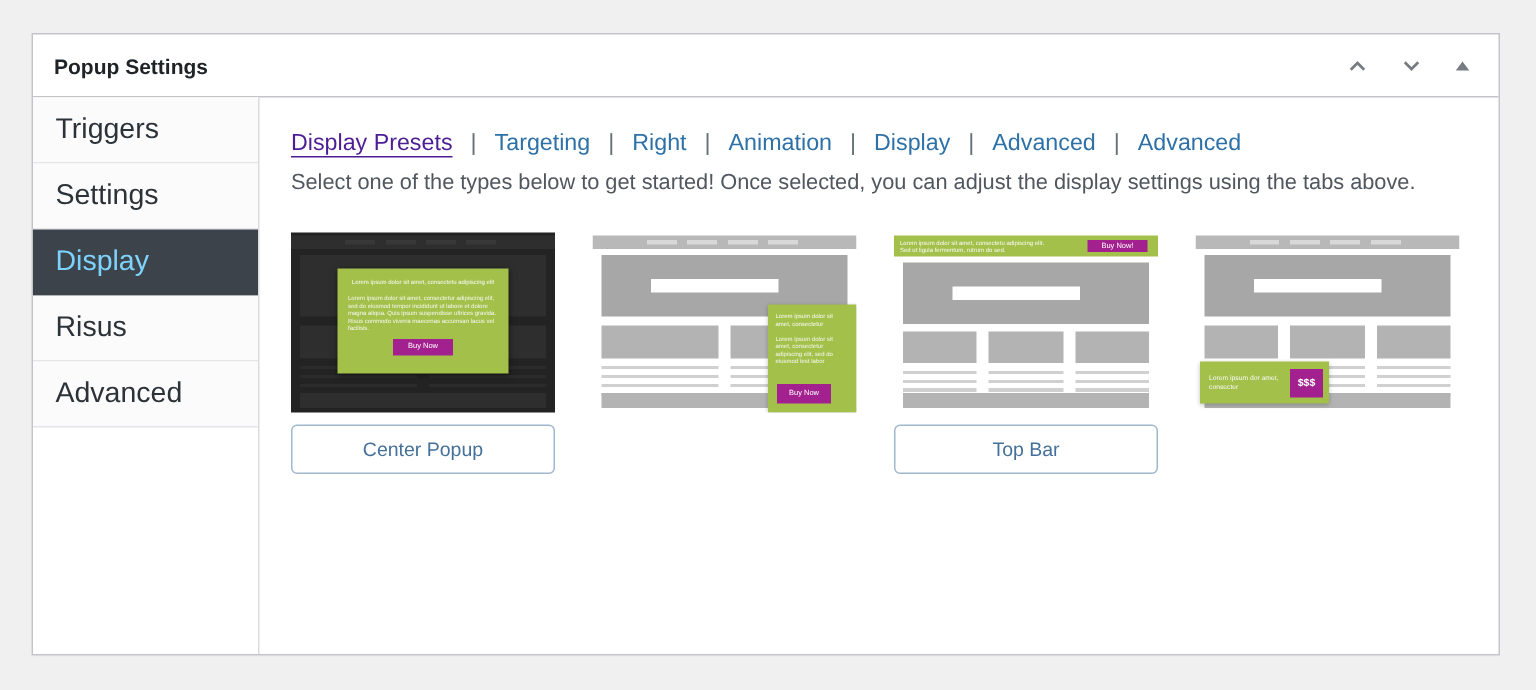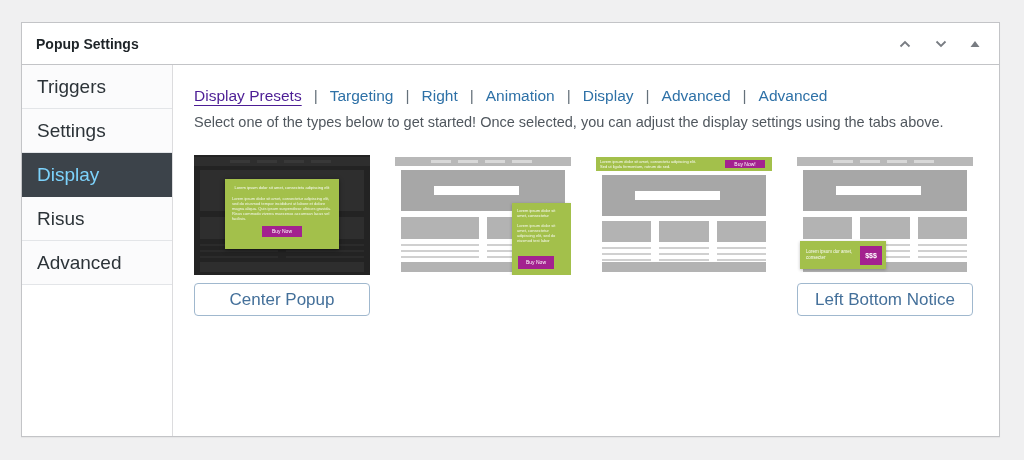--- a/index.html
+++ b/index.html
@@ -32,21 +32,21 @@
   .tab.active { color:#4c1d95; text-decoration:underline; text-underline-offset:4px; cursor:default; }
   .tab-sep { color:#65707a; margin:0 12px; }
 
   .description { margin-top:6px; font-size:14.5px; line-height:23px; color:#50575e; max-width:770px; }
 
   
   .presets { display:flex; gap:25px; margin-top:21px; }
   .preset { width:176px; }
   .thumb { position:relative; width:176px; height:120px; margin-bottom:8px; overflow:hidden; background:#fff; cursor:pointer; }
   .preset-btn { width:100%; height:33px; margin-top:0; background:#fff; border:1px solid #a0b8ce; border-radius:4px;
-                color:#44709a; font-size:17px; font-family:"Liberation Sans", sans-serif;
+                color:#44709a; font-size:13px; font-family:"Liberation Sans", sans-serif;
                 display:flex; align-items:center; justify-content:center; cursor:pointer; }
 
   
   .m-menubar { position:absolute; top:2px; left:0; right:0; height:9px; background:#b8b8b8;
                display:flex; align-items:center; justify-content:center; }
   .m-dashes { width:104px; height:3px;
               background:repeating-linear-gradient(90deg,#d8d8d8 0 20px,transparent 20px 27px); }
   .m-hero { position:absolute; top:15px; left:6px; right:6px; height:41px; background:#a7a7a7; }
   .m-herobar { position:absolute; top:16px; left:20%; width:52%; height:9px; background:#fff; }
   .m-cols { position:absolute; top:62px; left:6px; right:6px; display:flex; gap:8px; }
@@ -230,20 +230,21 @@
                   <div class="m-block"></div>
                   <div class="m-lines"></div>
                 </div>
               <div class="m-col">
                   <div class="m-block"></div>
                   <div class="m-lines"></div>
                 </div>
             </div>
             <div class="m-footer"></div>
           </div>
+          <button class="preset-btn">Top Bar</button>
         </div>
 
         <div class="preset">
           <div class="thumb">
             <div class="m-menubar">
                 <div class="m-dashes"></div>
               </div>
             <div class="m-hero">
                 <div class="m-herobar"></div>
               </div>
@@ -260,19 +261,18 @@
                   <div class="m-block"></div>
                   <div class="m-lines"></div>
                 </div>
             </div>
             <div class="m-footer"></div>
             <div class="t4-notice">
               <div class="mock-heading">Lorem ipsum dor amet, consecter</div>
               <div class="mock-btn">$$$</div>
             </div>
           </div>
-          <button class="preset-btn">Left Bottom Notice</button>
         </div>
 
       </div>
     </div>
   </div>
 </div>
 
 </body></html>

